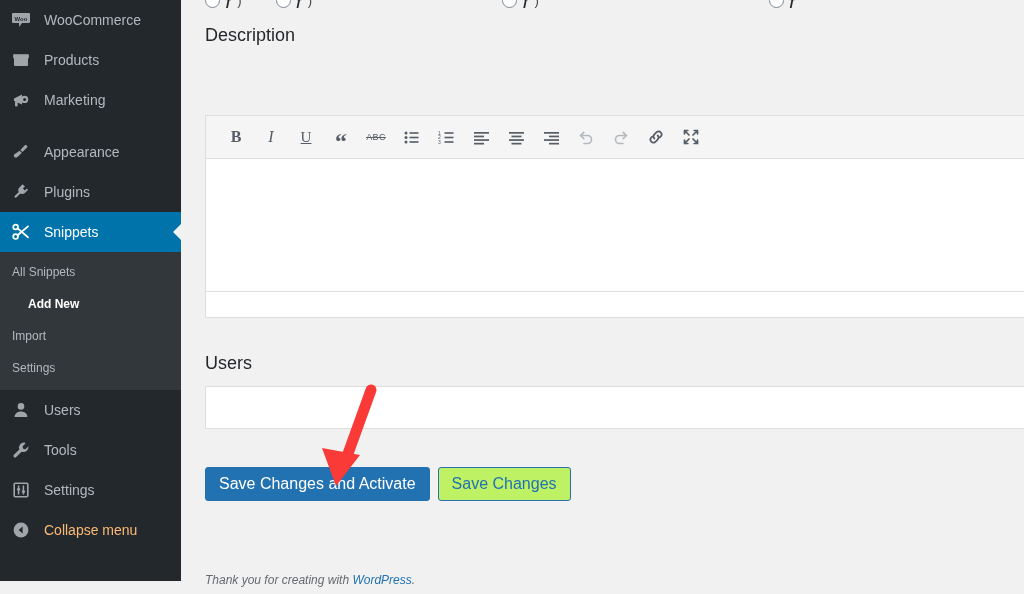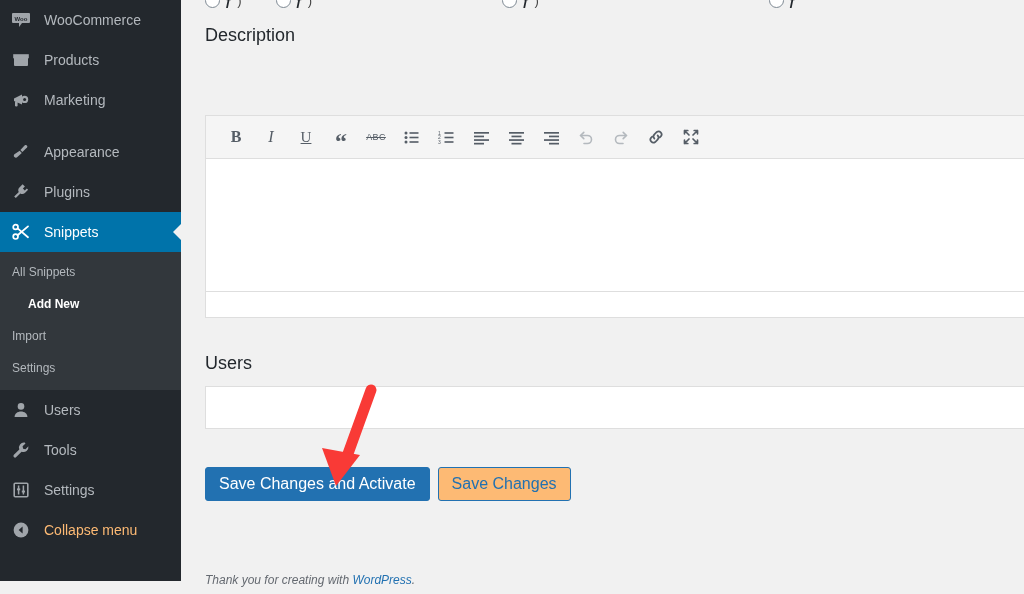--- a/index.html
+++ b/index.html
@@ -165,21 +165,21 @@
     display: flex; align-items: center;
     cursor: pointer;
     line-height: 1;
   }
   .btn-primary {
     background: #2271b1;
     border: 1px solid #2271b1;
     color: #fff;
   }
   .btn-secondary {
-    background: #fdba74;
+    background: #bef264;
     border: 1px solid #2271b1;
     color: #2271b1;
   }
 
   
   #footer {
     position: absolute;
     left: 24px; top: 573px;
     font-size: 12px;
     font-style: italic;

